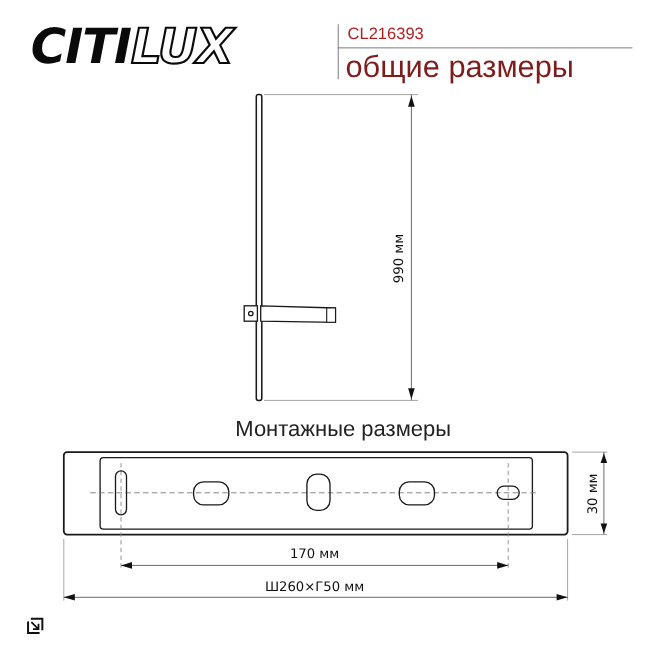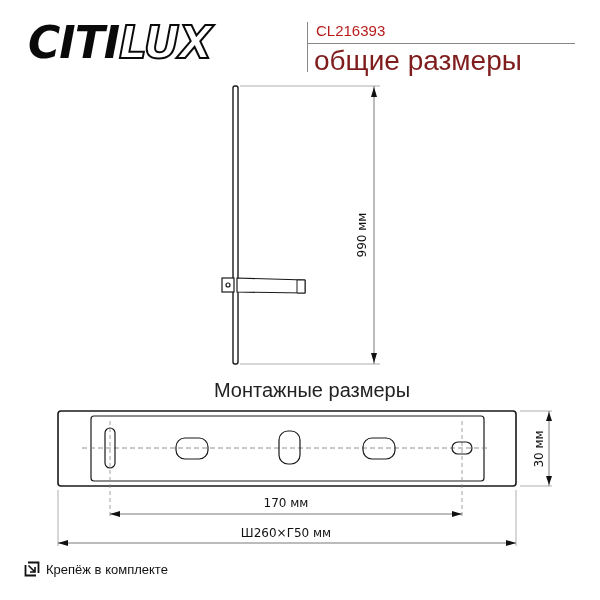--- a/index.html
+++ b/index.html
@@ -79,14 +79,13 @@
 </svg>
 
 <div class="abs mount-title">Монтажные размеры</div>
 
 <div class="abs footer">
   <svg width="16" height="16" viewBox="0 0 16 16">
     <path d="M1.5 4 V14.5 H12" fill="none" stroke="#111" stroke-width="1.8"></path>
     <path d="M4 1.5 H14.5 V12" fill="none" stroke="#111" stroke-width="1.8"></path>
     <path d="M4.5 4.5 L11 11 M11 6 V11 H6" fill="none" stroke="#111" stroke-width="1.6"></path>
   </svg>
-  <span>Крепёж в комплекте</span>
 </div>
 
 </body></html>

